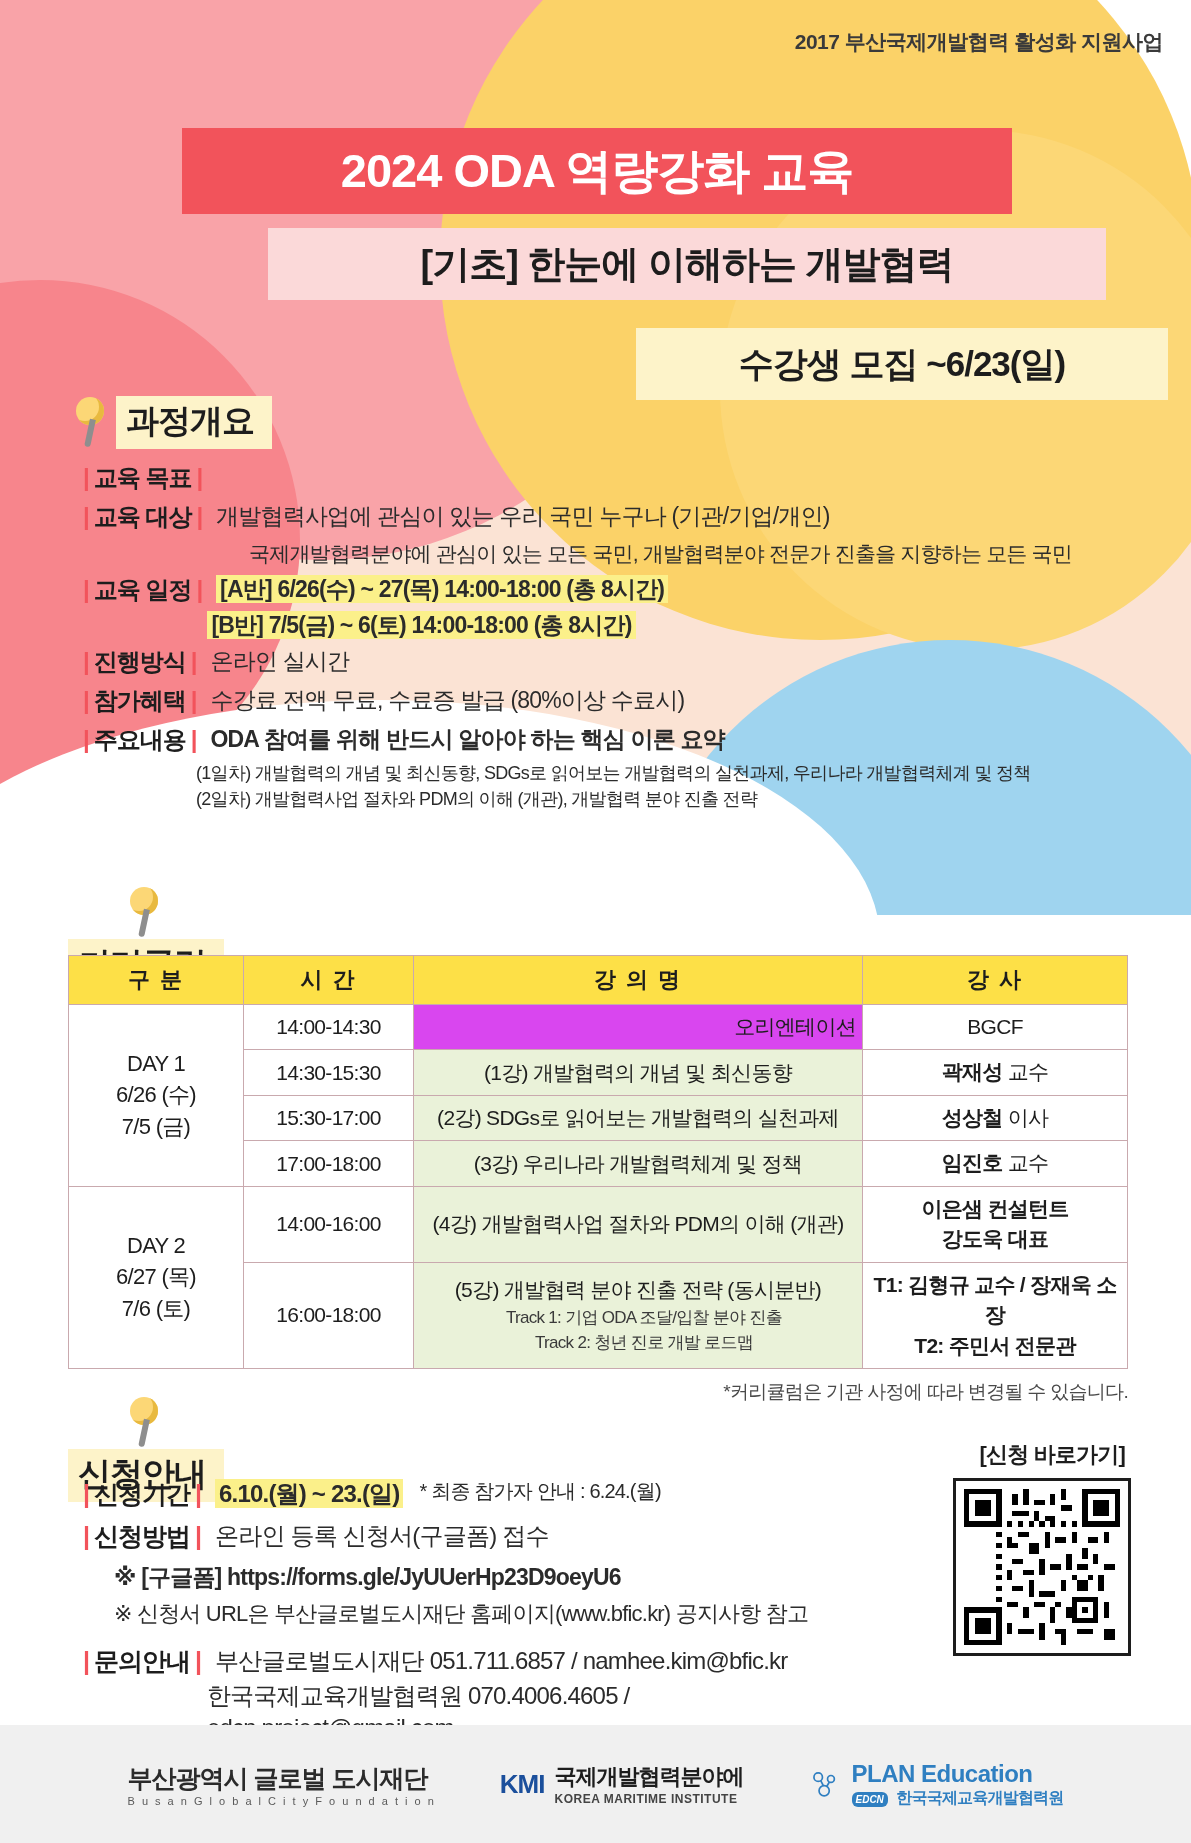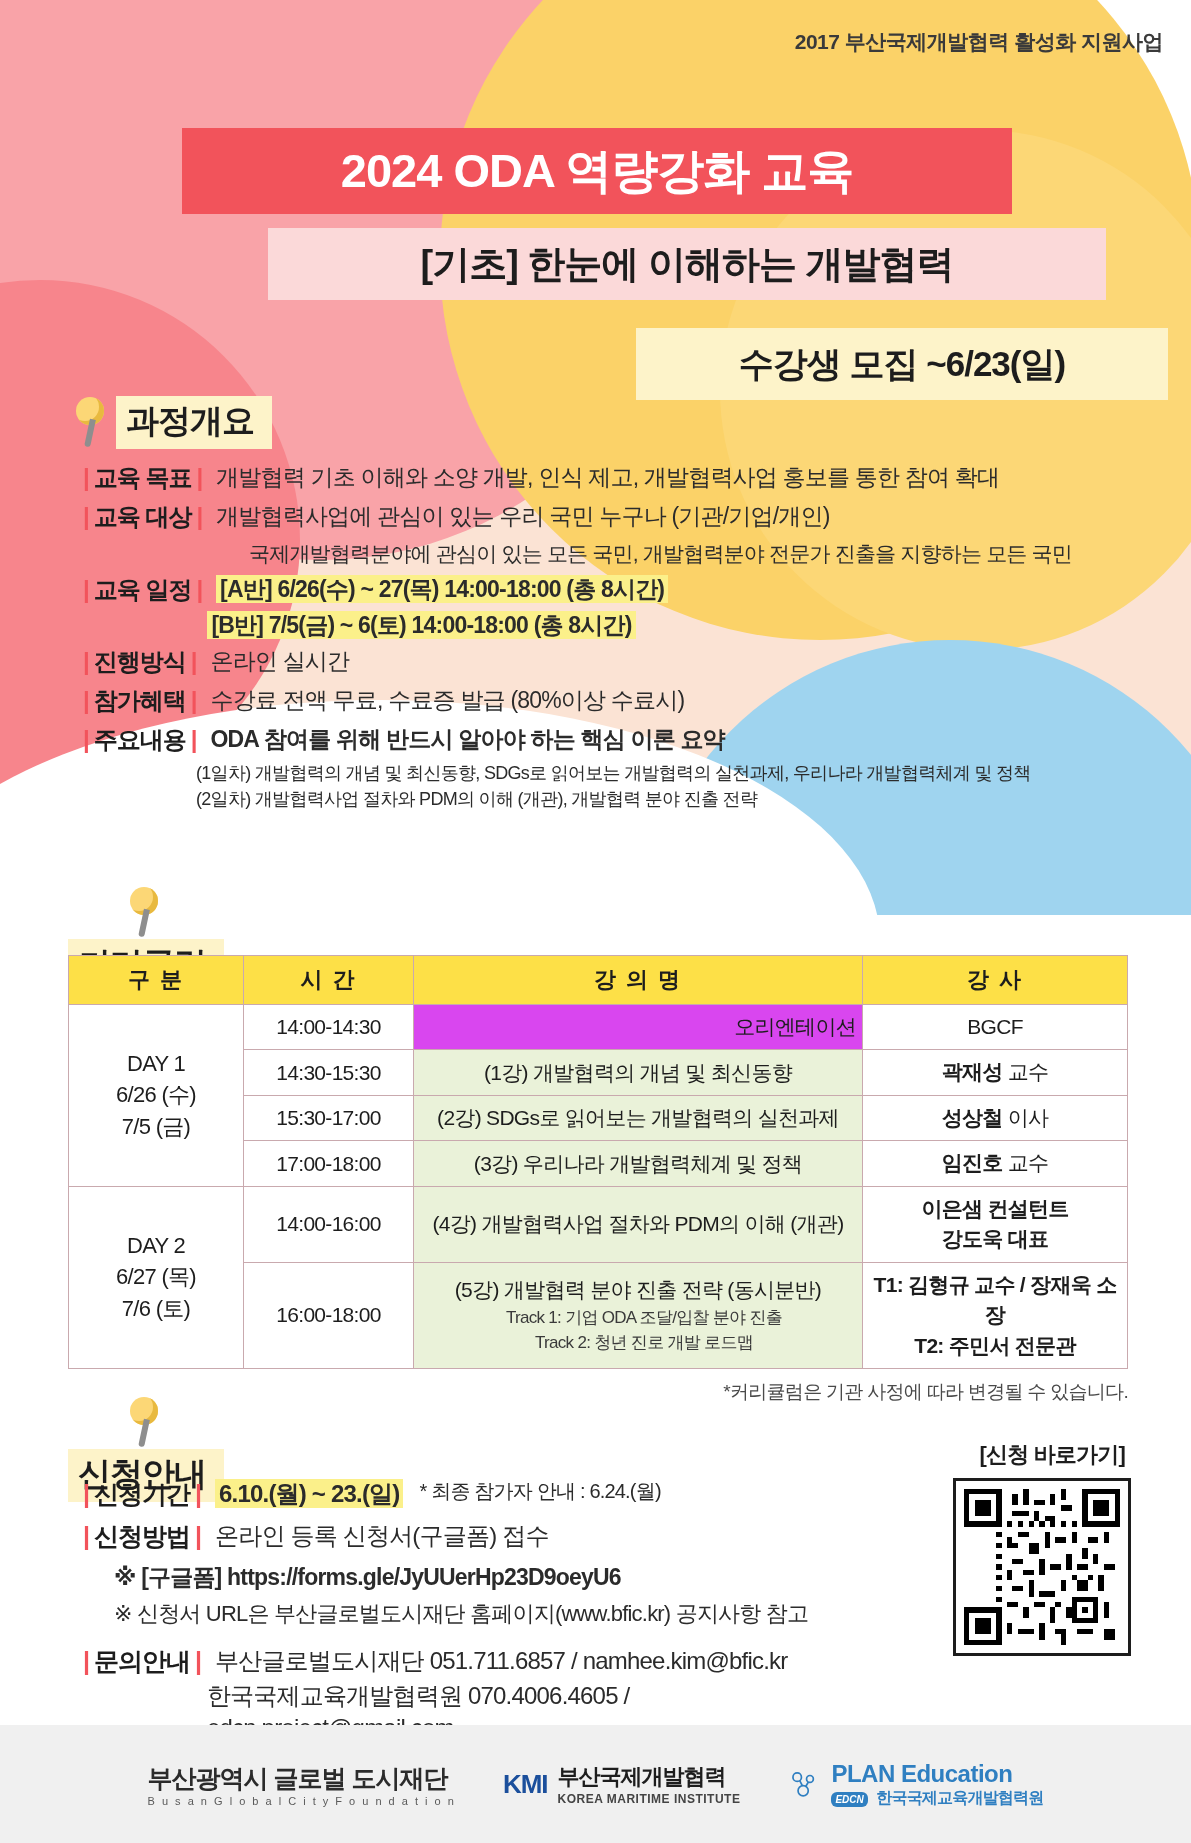--- a/index.html
+++ b/index.html
@@ -178,21 +178,21 @@
     position:absolute; right:60px; top:1478px;
     width:178px; height:178px; background:#ffffff;
     border:3px solid #1d1d1d; padding:8px;
   }
   .qr-box canvas, .qr-box .qr { width:100%; height:100%; }
 
   
   .footer {
     position:absolute; left:0; bottom:0; width:1191px; height:118px;
     background:#f0f0f0;
-    display:flex; align-items:center; justify-content:center; gap:47px;
+    display:flex; align-items:center; justify-content:center; gap:64px;
     z-index:3;
     margin-top:31px;
   }
   .logo { display:flex; align-items:center; gap:10px; }
   .logo-main { font-size:25px; font-weight:800; color:#2b2b2b; letter-spacing:-1px; }
   .logo-sub { font-size:11px; color:#5a5a5a; letter-spacing:2px; }
   .kmi-mark {
     font-size:26px; font-weight:800; color:#1b4f9c; letter-spacing:-1px;
   }
   .kmi-text { font-size:22px; font-weight:800; color:#1d1d1d; letter-spacing:-1px; }
@@ -240,21 +240,20 @@
     <span class="pin">
       <span class="head"></span>
         <span class="needle"></span>
     </span>
     <span class="pin-label">과정개요</span>
   </div>
 
   <div class="ov">
     <div class="row">
       <span class="lbl"><span class="bar">|</span><span>교육 목표</span><span class="bar">|</span></span>
-      <span class="val">개발협력 기초 이해와 소양 개발, 인식 제고, 개발협력사업 홍보를 통한 참여 확대</span>
     </div>
     <div class="row">
       <span class="lbl"><span class="bar">|</span><span>교육 대상</span><span class="bar">|</span></span>
       <span class="val">개발협력사업에 관심이 있는 우리 국민 누구나 (기관/기업/개인)</span>
     </div>
     <div class="sub">국제개발협력분야에 관심이 있는 모든 국민, 개발협력분야 전문가 진출을 지향하는 모든 국민</div>
 
     <div class="row" style="margin-bottom:4px;">
       <span class="lbl"><span class="bar">|</span><span>교육 일정</span><span class="bar">|</span></span>
       <span class="val b"><span class="hl">[A반] 6/26(수) ~ 27(목) 14:00-18:00 (총 8시간)</span></span>
@@ -489,21 +488,21 @@
 <div class="footer">
   <div class="logo">
     <div>
       <div class="logo-main">부산광역시 글로벌 도시재단</div>
       <div class="logo-sub">B u s a n  G l o b a l  C i t y  F o u n d a t i o n</div>
     </div>
   </div>
   <div class="logo">
     <span class="kmi-mark">KMI</span>
     <div>
-      <div class="kmi-text">부산국제개발협력</div>
+      <div class="kmi-text">국제개발협력분야에</div>
       <div class="kmi-text2">KOREA MARITIME INSTITUTE</div>
     </div>
   </div>
   <div class="logo">
     <svg class="plan-icon" viewBox="0 0 40 40">
       <circle cx="12" cy="12" r="5" fill="none" stroke="#2f7fc1" stroke-width="2"></circle>
       <circle cx="27" cy="14" r="4" fill="none" stroke="#2f7fc1" stroke-width="2"></circle>
       <circle cx="19" cy="28" r="6" fill="none" stroke="#2f7fc1" stroke-width="2"></circle>
       <line x1="15" y1="16" x2="18" y2="22" stroke="#2f7fc1" stroke-width="2"></line>
       <line x1="25" y1="18" x2="22" y2="23" stroke="#2f7fc1" stroke-width="2"></line>

